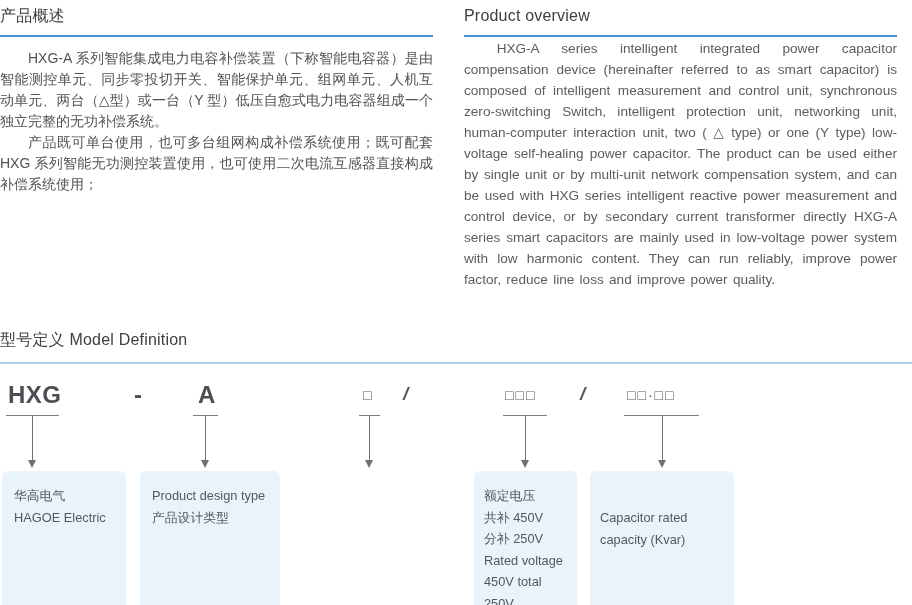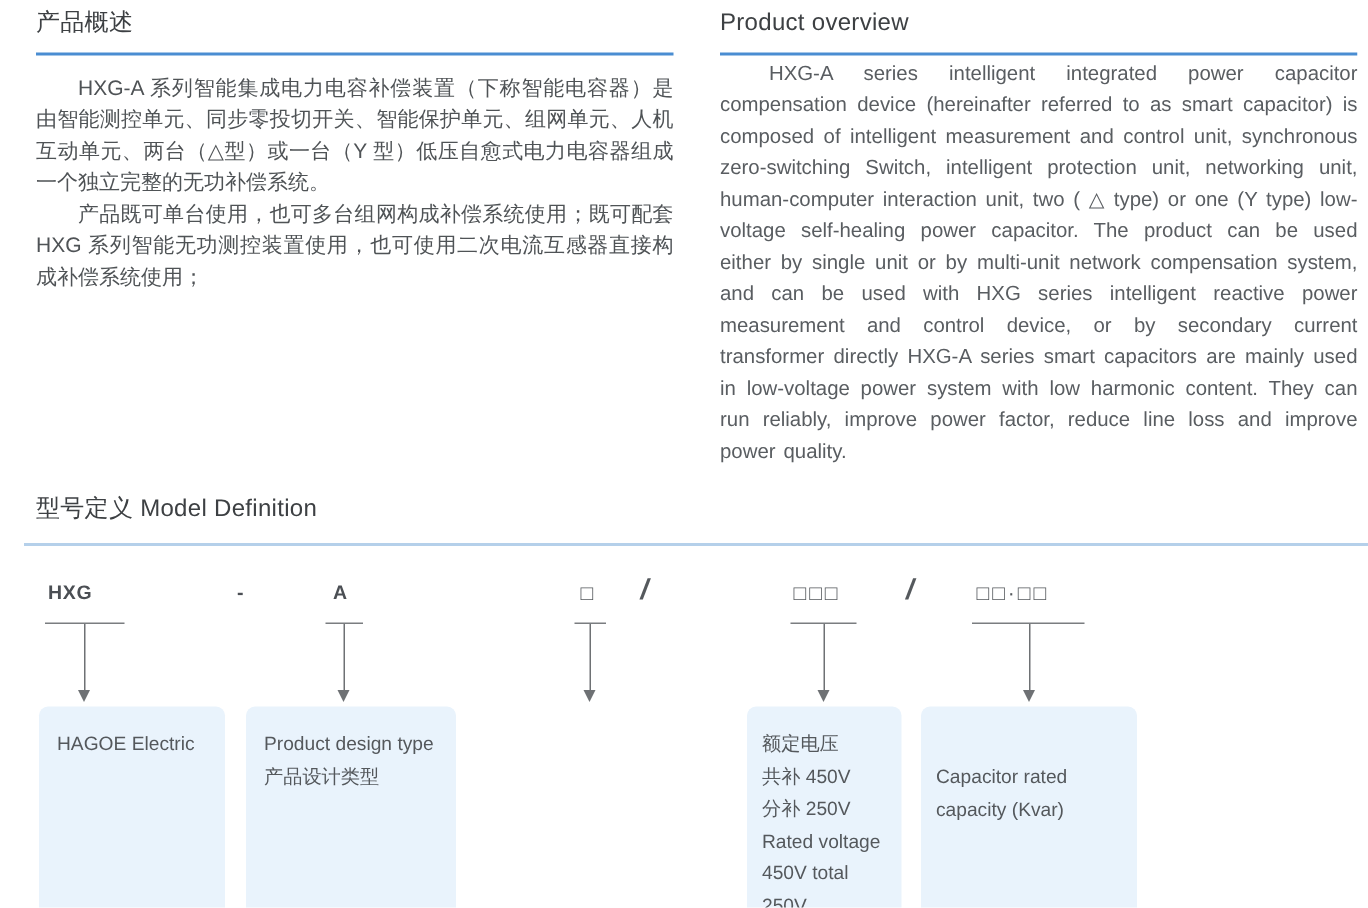--- a/index.html
+++ b/index.html
@@ -3,21 +3,21 @@
 <meta charset="utf-8">
 <style>
   * { margin: 0; padding: 0; box-sizing: border-box; }
   html, body { width: 912px; height: 605px; overflow: hidden; }
   body {
     background: #ffffff;
     font-family: "Liberation Sans", "DejaVu Sans", sans-serif;
     color: #4f5356;
     position: relative;
   }
-  .page { width: 912px; height: 605px; position: relative; padding: 6px 7px 0 24px; }
+  .page { width: 912px; height: 605px; position: relative; padding: 6px 7px 0 0; }
 
   
   .columns { display: flex; gap: 31px; height: 307px; overflow: hidden; }
   .col { width: 433px; }
   .sec-title {
     font-size: 16px;
     font-weight: 400;
     color: #3d4043;
     line-height: 20px;
     letter-spacing: 0.2px;
@@ -42,21 +42,21 @@
     color: #595d61;
     word-spacing: 1.5px;
   }
 
   
   .model-title { margin-top: 17px; }
   .diagram { position: relative; height: 260px; width: 912px; margin-left: -8px; }
 
   .tok {
     position: absolute; top: 21px;
-    font-size: 13px; font-weight: bold; color: #4b4f54;
+    font-size: 24px; font-weight: bold; color: #4b4f54;
     line-height: 20px; letter-spacing: 0.5px;
   }
   .tok-sq {
     top: 24px; font-size: 14px; font-weight: normal;
     letter-spacing: 2px; color: #55595d; line-height: 14px;
   }
   .tok-slash { font-style: italic; font-size: 19px; top: 20px; color: #55595d; }
 
   .u { position: absolute; top: 51px; height: 1px; background: #7a7d80; }
   .stem { position: absolute; top: 52px; height: 44px; width: 1px; background: #6e7174; }
@@ -127,20 +127,21 @@
       <div class="stem" style="left:213px"></div>
       <div class="ahead" style="left:209px"></div>
       <div class="stem" style="left:377px"></div>
       <div class="ahead" style="left:373px"></div>
       <div class="stem" style="left:533px"></div>
       <div class="ahead" style="left:529px"></div>
       <div class="stem" style="left:670px"></div>
       <div class="ahead" style="left:666px"></div>
 
       <div class="lbox" style="left:10px; width:124px">
+        <div class="ln">华高电气</div>
         <div class="ln">HAGOE Electric</div>
       </div>
 
       <div class="lbox" style="left:148px; width:140px">
         <div class="ln">Product design type</div>
         <div class="ln">产品设计类型</div>
       </div>
 
 
       <div class="lbox" style="left:482px; width:103px; padding-left:10px">

